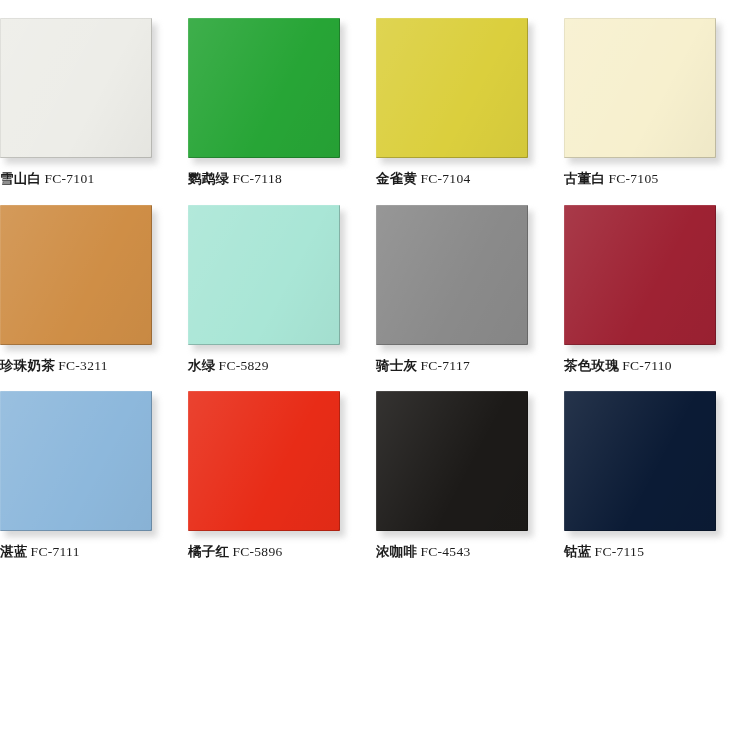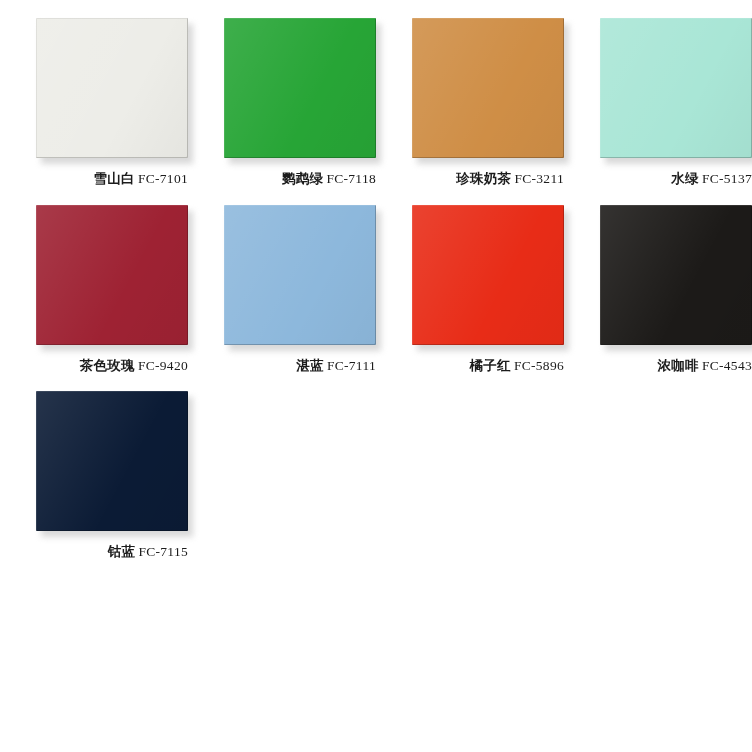--- a/index.html
+++ b/index.html
@@ -21,21 +21,21 @@
     grid-template-columns: repeat(4, 1fr);
     grid-template-rows: repeat(4, 1fr);
     box-sizing: border-box;
     padding: 6px 0 0 0;
   }
 
   .swatch-cell {
     position: relative;
     display: flex;
     flex-direction: column;
-    align-items: flex-end;
+    align-items: flex-start;
     justify-content: flex-start;
     padding-top: 12px;
   }
 
   .chip-wrap {
     position: relative;
     width: 152px;
     height: 140px;
   }
 
@@ -123,37 +123,58 @@
     <div class="swatch-cell">
       <div class="chip-wrap">
         <div class="chip-shadow"></div>
         <div class="chip" title="鹦鹉绿" style="background: rgb(39, 165, 54);"></div>
       </div>
       <div class="chip-label"><span class="cname">鹦鹉绿</span><span class="ccode">FC-7118</span></div>
     </div>
     <div class="swatch-cell">
       <div class="chip-wrap">
         <div class="chip-shadow"></div>
+        <div class="chip" title="金雀黄" style="background: rgb(219, 207, 61);"></div>
+      </div>
+      <div class="chip-label"><span class="cname">金雀黄</span><span class="ccode">FC-7104</span></div>
+    </div>
+    <div class="swatch-cell">
+      <div class="chip-wrap">
+        <div class="chip-shadow"></div>
+        <div class="chip light" title="古董白" style="background: rgb(247, 240, 206);"></div>
+      </div>
+      <div class="chip-label"><span class="cname">古董白</span><span class="ccode">FC-7105</span></div>
+    </div>
+    <div class="swatch-cell">
+      <div class="chip-wrap">
+        <div class="chip-shadow"></div>
         <div class="chip" title="珍珠奶茶" style="background: rgb(207, 142, 70);"></div>
       </div>
       <div class="chip-label"><span class="cname">珍珠奶茶</span><span class="ccode">FC-3211</span></div>
     </div>
     <div class="swatch-cell">
       <div class="chip-wrap">
         <div class="chip-shadow"></div>
         <div class="chip" title="水绿" style="background: rgb(169, 230, 214);"></div>
       </div>
-      <div class="chip-label"><span class="cname">水绿</span><span class="ccode">FC-5137</span></div>
+      <div class="chip-label"><span class="cname">水绿</span><span class="ccode">FC-5829</span></div>
+    </div>
+    <div class="swatch-cell">
+      <div class="chip-wrap">
+        <div class="chip-shadow"></div>
+        <div class="chip" title="骑士灰" style="background: rgb(138, 138, 138);"></div>
+      </div>
+      <div class="chip-label"><span class="cname">骑士灰</span><span class="ccode">FC-7117</span></div>
     </div>
     <div class="swatch-cell">
       <div class="chip-wrap">
         <div class="chip-shadow"></div>
         <div class="chip" title="茶色玫瑰" style="background: rgb(158, 34, 51);"></div>
       </div>
-      <div class="chip-label"><span class="cname">茶色玫瑰</span><span class="ccode">FC-9420</span></div>
+      <div class="chip-label"><span class="cname">茶色玫瑰</span><span class="ccode">FC-7110</span></div>
     </div>
     <div class="swatch-cell">
       <div class="chip-wrap">
         <div class="chip-shadow"></div>
         <div class="chip" title="湛蓝" style="background: rgb(141, 184, 220);"></div>
       </div>
       <div class="chip-label"><span class="cname">湛蓝</span><span class="ccode">FC-7111</span></div>
     </div>
     <div class="swatch-cell">
       <div class="chip-wrap">

